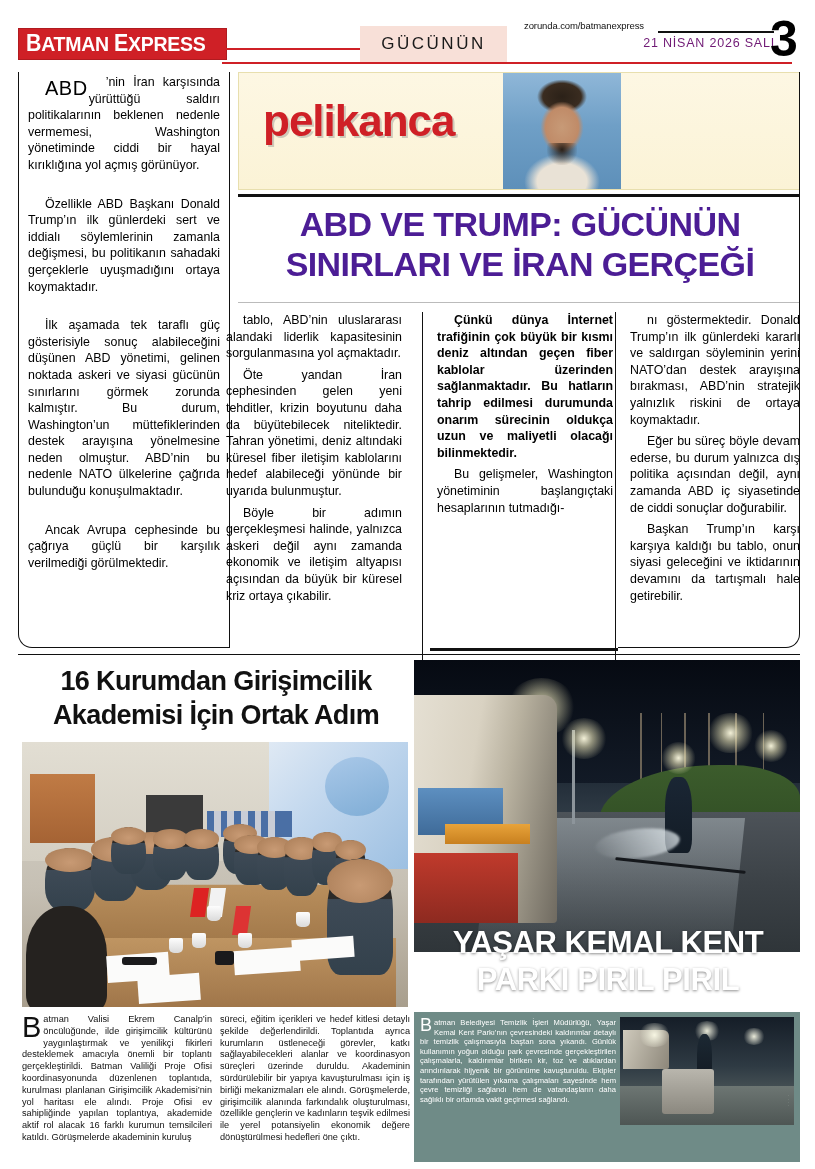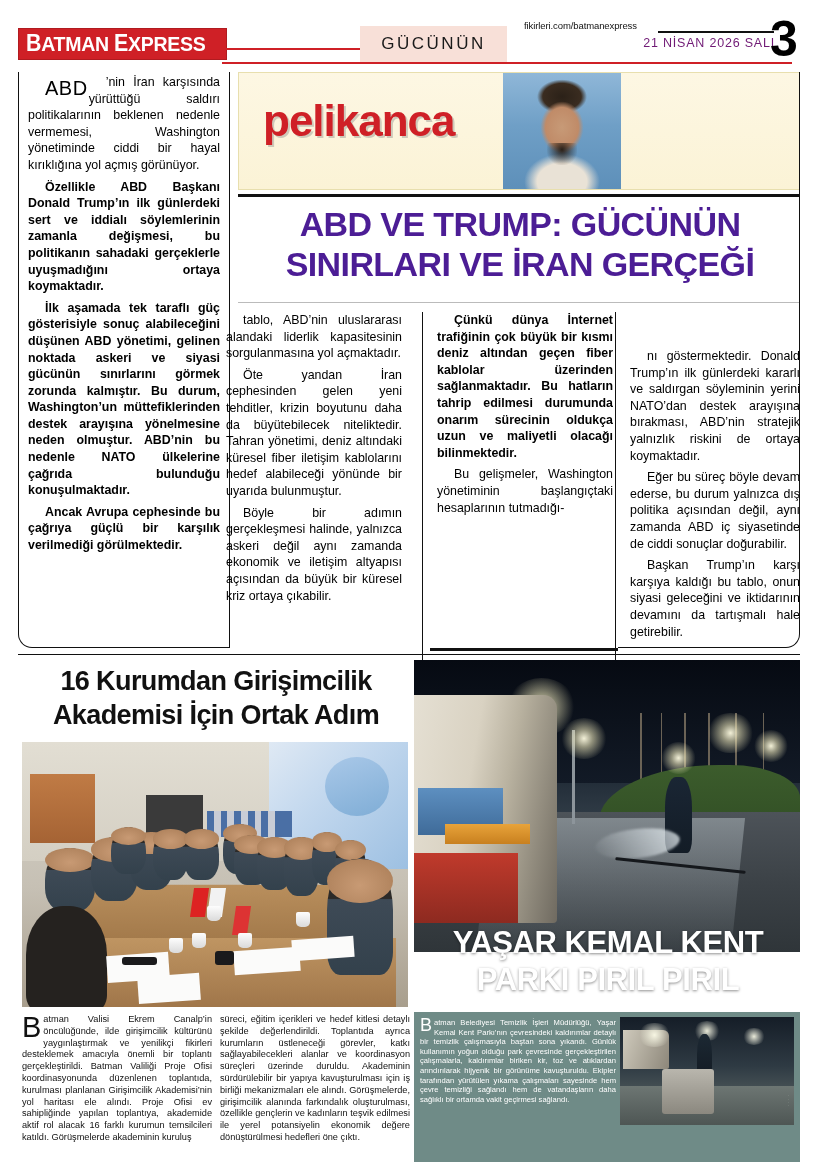--- a/index.html
+++ b/index.html
@@ -78,21 +78,21 @@
   }
   .col1 {
     position: absolute; left: 6px; top: 2px; width: 200px; height: 572px;
     padding: 0 4px;
     font-size: 12.4px; line-height: 16.6px; text-align: justify;
     color: #000;
     text-justify: inter-word;
     hyphens: manual;
   }
   .col1 p { margin: 0 0 0 0; text-indent: 17px; }
-  .col1 p + p { margin-top: 5px; font-weight: bold; }
+  .col1 p + p { margin-top: 22px; }
   .dropcap-abd {
     font-size: 20px; line-height: 24px; font-weight: 400; letter-spacing: 0.5px;
     float: left; margin: 2px 1px 0 0;
   }
 
   
   .pelikan-head {
     position: absolute; left: 220px; top: 0px; width: 562px; height: 118px;
     background: linear-gradient(180deg,#fdf7e3 0%, #fbf3d6 100%);
     border: 1px solid #e8dfae;
@@ -138,21 +138,21 @@
 
   .col-txt {
     position: absolute; top: 240px; width: 176px; height: 398px;
     font-size: 12.4px; line-height: 16.6px; text-align: justify; color: #000;
   }
   .col-txt p { margin: 0; text-indent: 17px; }
   .col-txt p + p { margin-top: 5px; }
   .col2 { left: 208px; }
   .col3 { left: 419px; font-weight: 700; }
   .col3 p.norm { font-weight: 400; }
-  .col4 { left: 612px; width: 170px; margin-top: 36px; }
+  .col4 { left: 612px; width: 170px; }
 
   .vline {
     position: absolute; top: 240px; width: 1.3px; height: 398px; background: #111;
   }
   .vline-a { left: 404px; }
   .vline-b { left: 597px; }
 
   .col4-frame {
     position: absolute; left: 600px; top: 0; width: 182px; height: 576px;
     border-right: 1.4px solid #111; border-bottom: 1.4px solid #111;
@@ -349,21 +349,21 @@
 <body>
 
 <div class="masthead">
   <div class="logo-box">
     <span class="logo-text"><span class="big">B</span><span>ATMAN</span> <span class="big">E</span><span>XPRESS</span></span>
   </div>
   <div class="rule-red-1"></div>
   <div class="rule-red-2"></div>
   <div class="guncel-band"></div>
   <div class="guncel-text">GÜCÜNÜN</div>
-  <div class="fb-line">fikirleri.com/batmanexpress</div>
+  <div class="fb-line">zorunda.com/batmanexpress</div>
   <div class="hdr-blackline"></div>
   <div class="date-line">21 NİSAN 2026 SALI</div>
   <div class="page-num">3</div>
 </div>
 
 <div class="top-block">
 
   <div class="col-frame"></div>
 
   <div class="col1">

